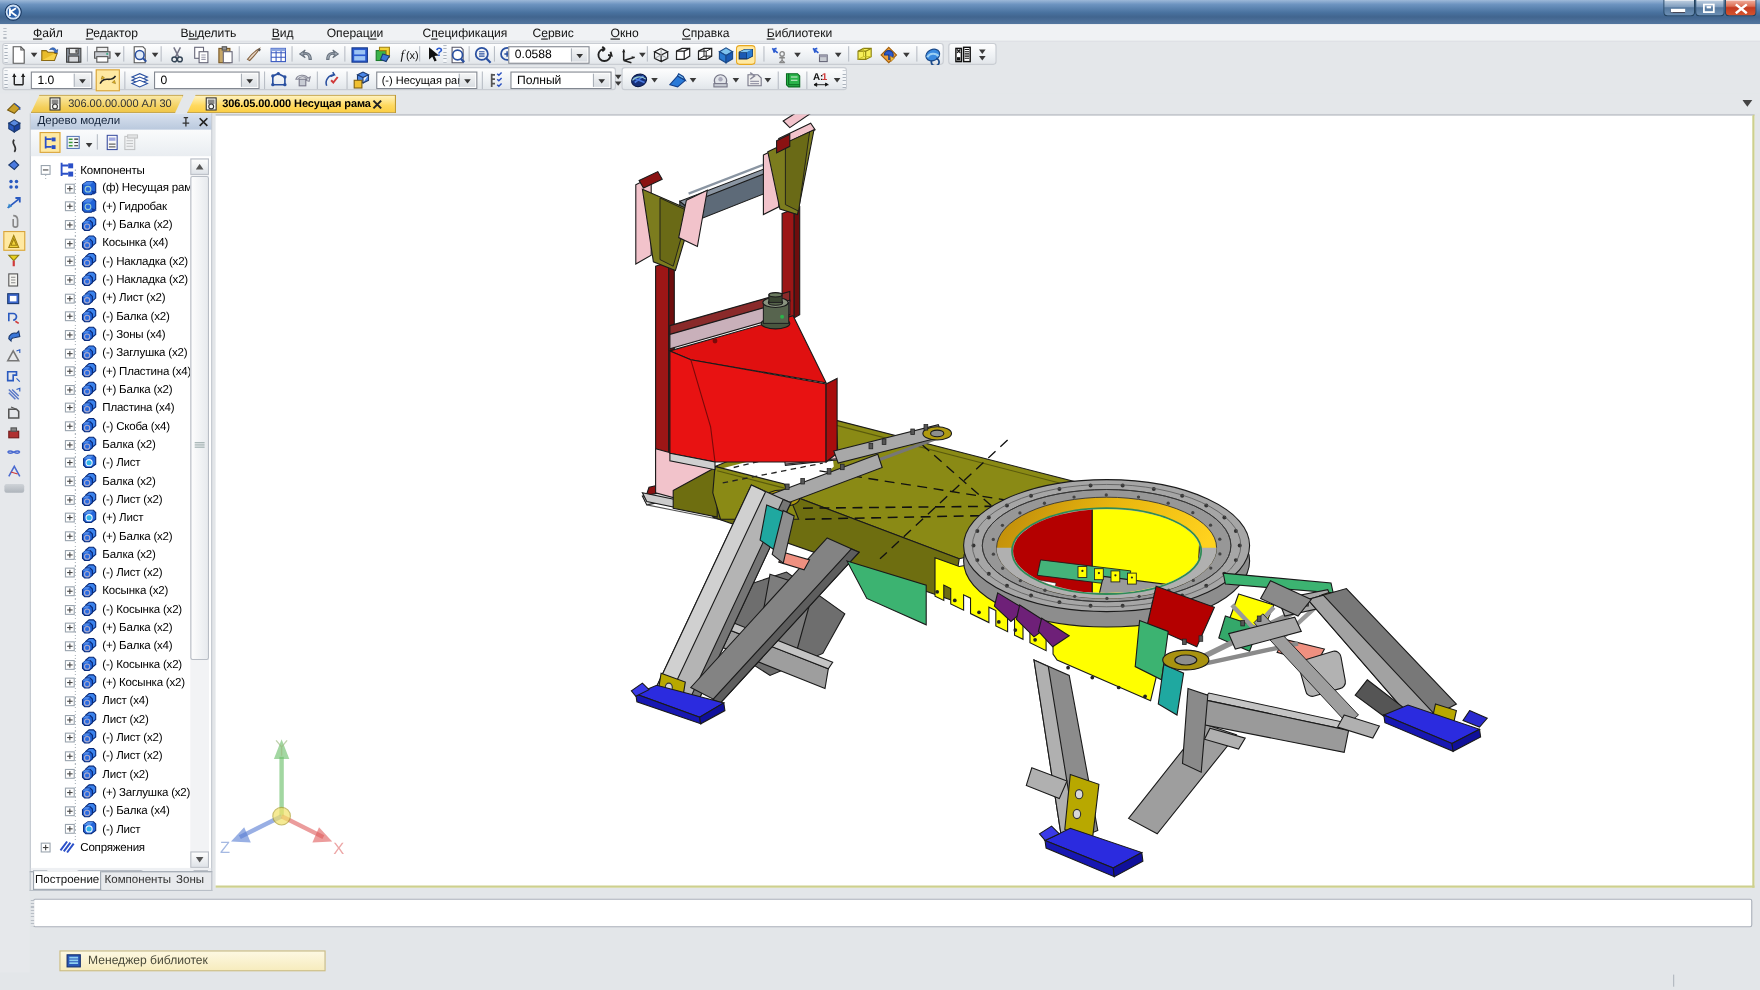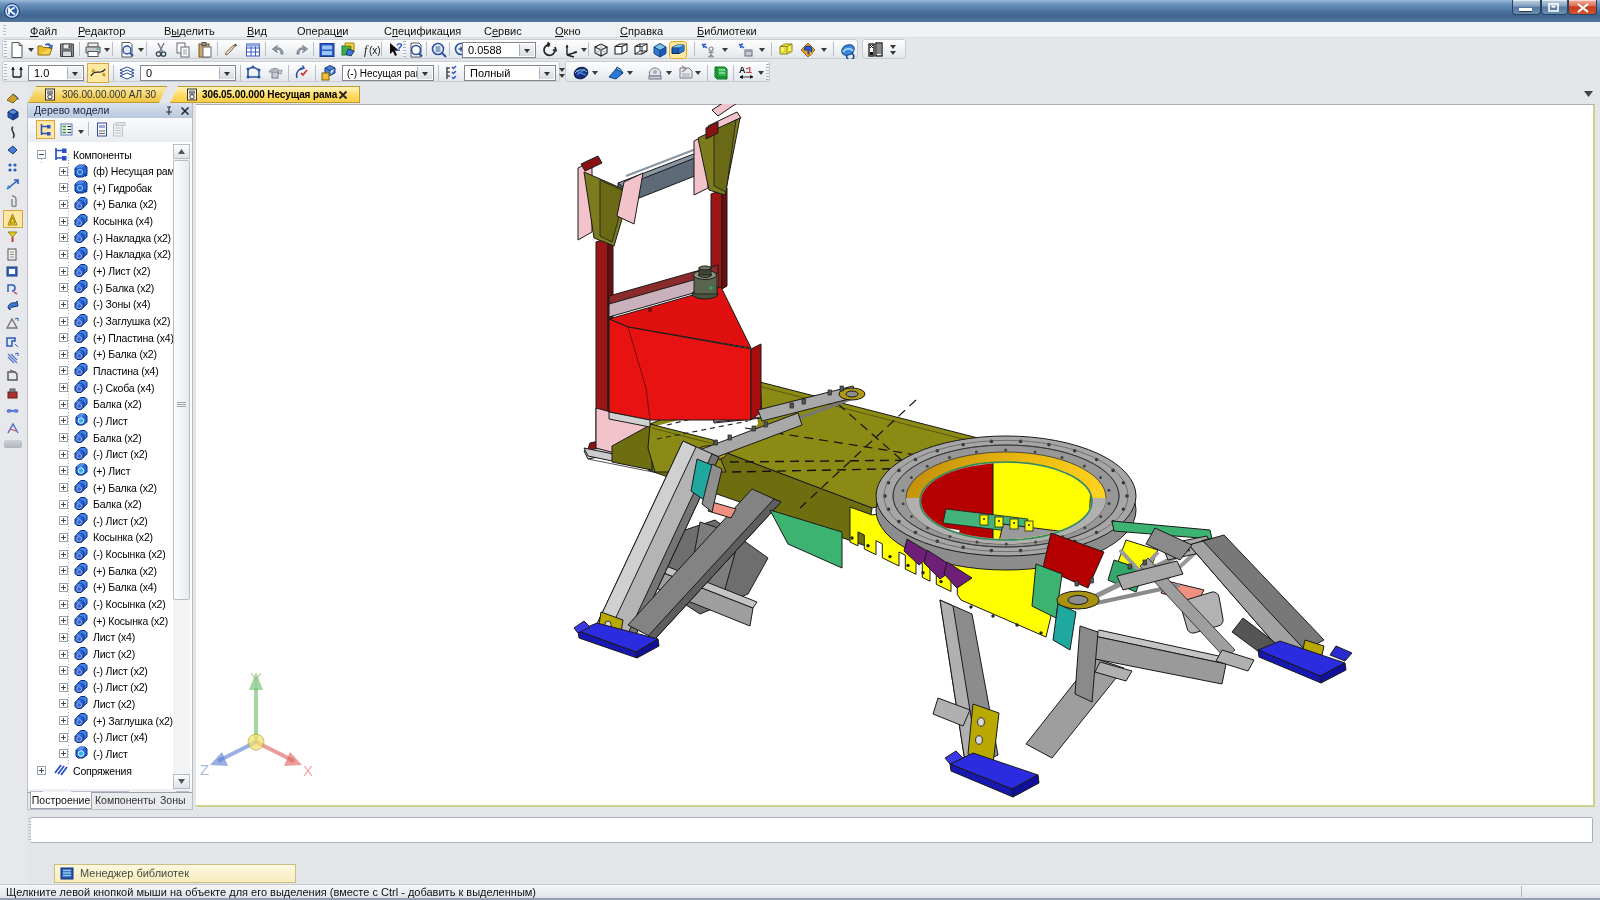--- a/index.html
+++ b/index.html
@@ -869,21 +869,21 @@
           <span class="lbl">(+) Заглушка (x2)</span>
         </div>
         <div class="trow" style="top:584.8px;width:145px">
           <div class="pbox"></div>
           <svg class="ticon" width="16" height="15" viewBox="0 0 16 15">
             <path d="M5 4 L8 1.5 H12 L14 3.5 V8 L11 10.5 H7 L5 8.5 Z" fill="#3b82ec" stroke="#0a2a78"></path>
             <path d="M2 7 L5 4.5 H9 L11 6.5 V11 L8 13.5 H4 L2 11.5 Z" fill="#2063d8" stroke="#0a2a78"></path>
             <path d="M2 7 L5 4.5 H9 L6.5 7 Z" fill="#4a86e8"></path>
             <circle cx="6.2" cy="10" r="2.4" fill="#2a6ae0" stroke="#aac"></circle>
           </svg>
-          <span class="lbl">(-) Лист (x4)</span>
+          <span class="lbl">(-) Балка (x4)</span>
         </div>
         <div class="trow" style="top:601.4px;width:145px">
           <div class="pbox"></div>
           <svg class="ticon" width="16" height="15" viewBox="0 0 16 15">
             <path d="M3 5 L7 2 H12 L14 4 V10 L10 13 H5 L3 11 Z" fill="#2467dc" stroke="#0a2a78"></path>
             <path d="M3 5 L7 2 H12 L9 5 Z" fill="#5090ec"></path>
             <circle cx="8" cy="8.6" r="2.8" fill="#30b4e8" stroke="#e8f4ff"></circle>
           </svg>
           <span class="lbl">(-) Лист</span>
         </div>
@@ -1180,17 +1180,14 @@
 <div class="abs" style="left:27px;top:810px;width:1573px;height:74px;background:#e3e6e9"></div>
 <div class="abs" style="left:0;top:884px;width:1600px;height:16px"></div>
 <div id="msgbar" class="abs"></div>
 <div class="abs" style="left:28px;top:818px;width:3px;height:24px;background:repeating-linear-gradient(#b8bec6 0 1px,#e3e6e9 1px 3px)"></div>
 <div id="libtab" class="abs"></div>
 <svg class="abs" style="left:60px;top:867px" width="14" height="13" viewBox="0 0 14 13">
       <rect x="1" y="1" width="12" height="11" fill="#2a58b8" stroke="#16306e"></rect>
       <path d="M3 3.5 H11 M3 6 H11 M3 8.5 H11" stroke="#8fd0f0" stroke-width="1.5"></path>
     </svg>
 <div class="abs" style="left:80px;top:867px;font-size:11px;color:#4a4a3a">Менеджер библиотек</div>
-<div id="statusbar" class="abs">
-      <span style="position:absolute;left:6px;top:1px">Щелкните левой кнопкой мыши на объекте для его выделения (вместе с Ctrl - добавить к выделенным)</span>
-    </div>
 <div class="abs" style="left:1521px;top:886px;width:1px;height:11px;background:#b0b6be"></div>
 </div>
 
 </body></html>

